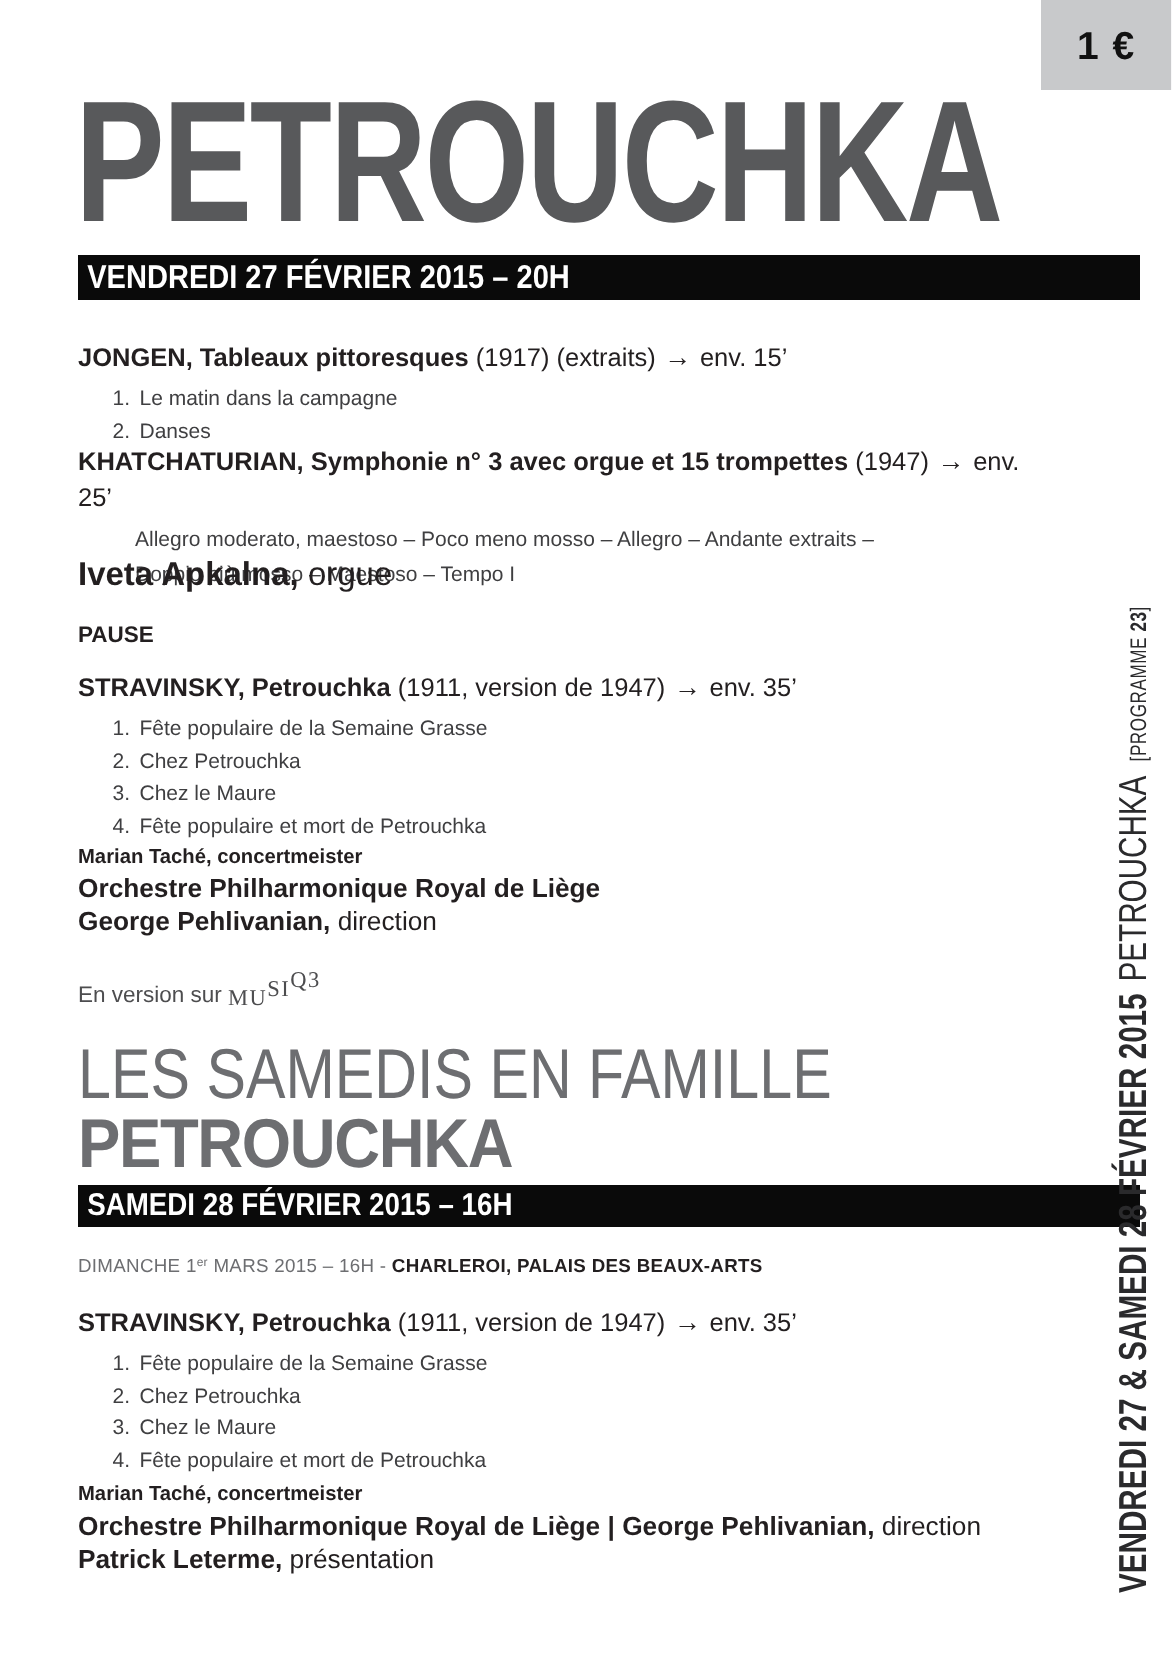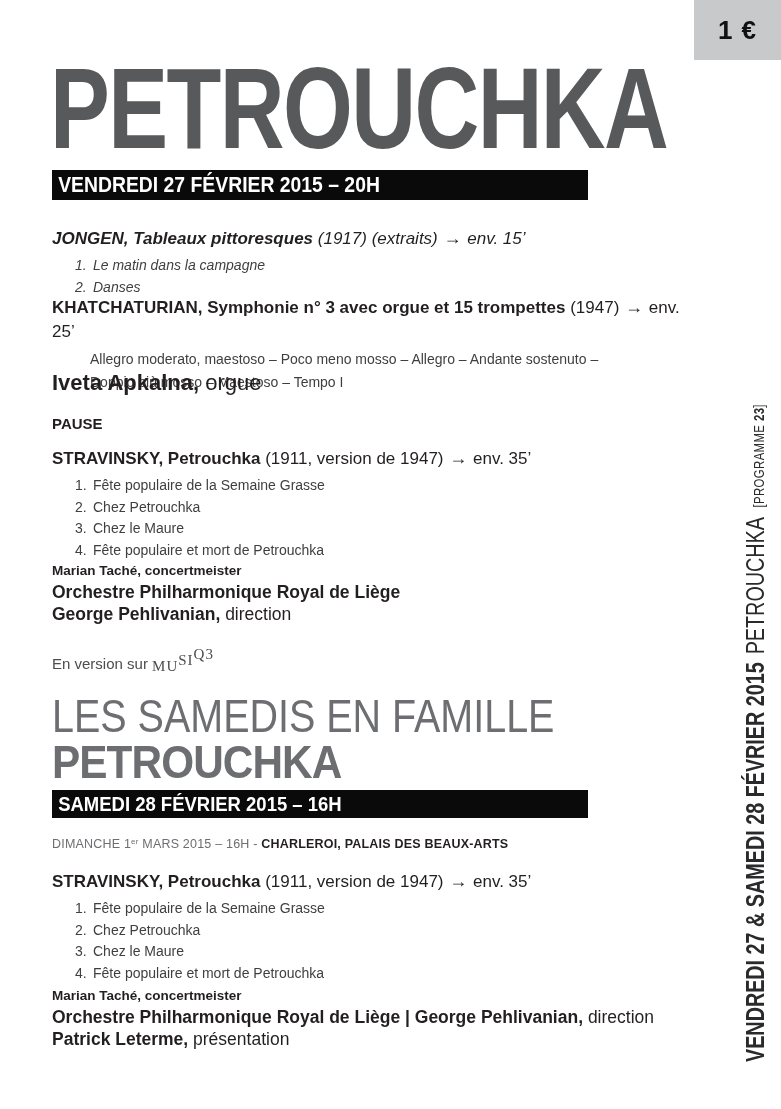--- a/index.html
+++ b/index.html
@@ -17,21 +17,21 @@
 
   
   .main-title {
     position:absolute; left:50px; top:48px; line-height:120px; white-space:nowrap;
     font-size:115px; font-weight:700; color:#58595b; letter-spacing:-2px;
     transform:scaleX(0.78); transform-origin:0 0;
   }
 
   
   .date-bar {
-    position:absolute; left:52px; width:536px; background:#0a0a0a;
+    position:absolute; left:52px; width:708px; background:#0a0a0a;
     display:flex; align-items:center;
   }
   .date-bar .bar-text {
     color:#ffffff; font-weight:700; white-space:nowrap; padding-left:7px;
     transform:scaleX(0.88); transform-origin:0 50%; letter-spacing:0;
   }
   .bar1 { top:170px; height:30px; }
   .bar1 .bar-text { font-size:22px; }
   .bar2 { top:790px; height:28px; }
   .bar2 .bar-text { font-size:21px; }
@@ -102,21 +102,21 @@
   <div class="price-box">
     <span>1 €</span>
   </div>
 
   <div class="main-title">PETROUCHKA</div>
 
   <div class="date-bar bar1">
     <span class="bar-text">VENDREDI 27 FÉVRIER 2015 – 20H</span>
   </div>
 
-  <div class="block" style="top:226px;font-style:italic;">
+  <div class="block" style="top:226px;">
     <p class="work-title">
       <span class="wt-bold">JONGEN, Tableaux pittoresques</span>
       <span class="wt-meta">(1917) (extraits)</span>
       <span class="wt-arrow">→</span>
       <span class="wt-meta">env. 15’</span>
     </p>
     <div class="num-list">
       <div class="num-item">
         <span class="num">1.</span>
         <span>Le matin dans la campagne</span>
@@ -129,21 +129,21 @@
   </div>
 
   <div class="block" style="top:295px;">
     <p class="work-title">
       <span class="wt-bold">KHATCHATURIAN, Symphonie n° 3 avec orgue et 15 trompettes</span>
       <span class="wt-meta">(1947)</span>
       <span class="wt-arrow">→</span>
       <span class="wt-meta">env. 25’</span>
     </p>
     <div class="movements">
-      <div>Allegro moderato, maestoso – Poco meno mosso – Allegro – Andante sostenuto –</div>
+      <div>Allegro moderato, maestoso – Poco meno mosso – Allegro – Andante extraits –</div>
       <div>Doppio più mosso – Maestoso – Tempo I</div>
     </div>
   </div>
 
   <div class="block" style="top:372px;">
     <p class="person-line">
       <span class="bold">Iveta Apkalna,</span>
       <span class="role">orgue</span>
     </p>
   </div>

